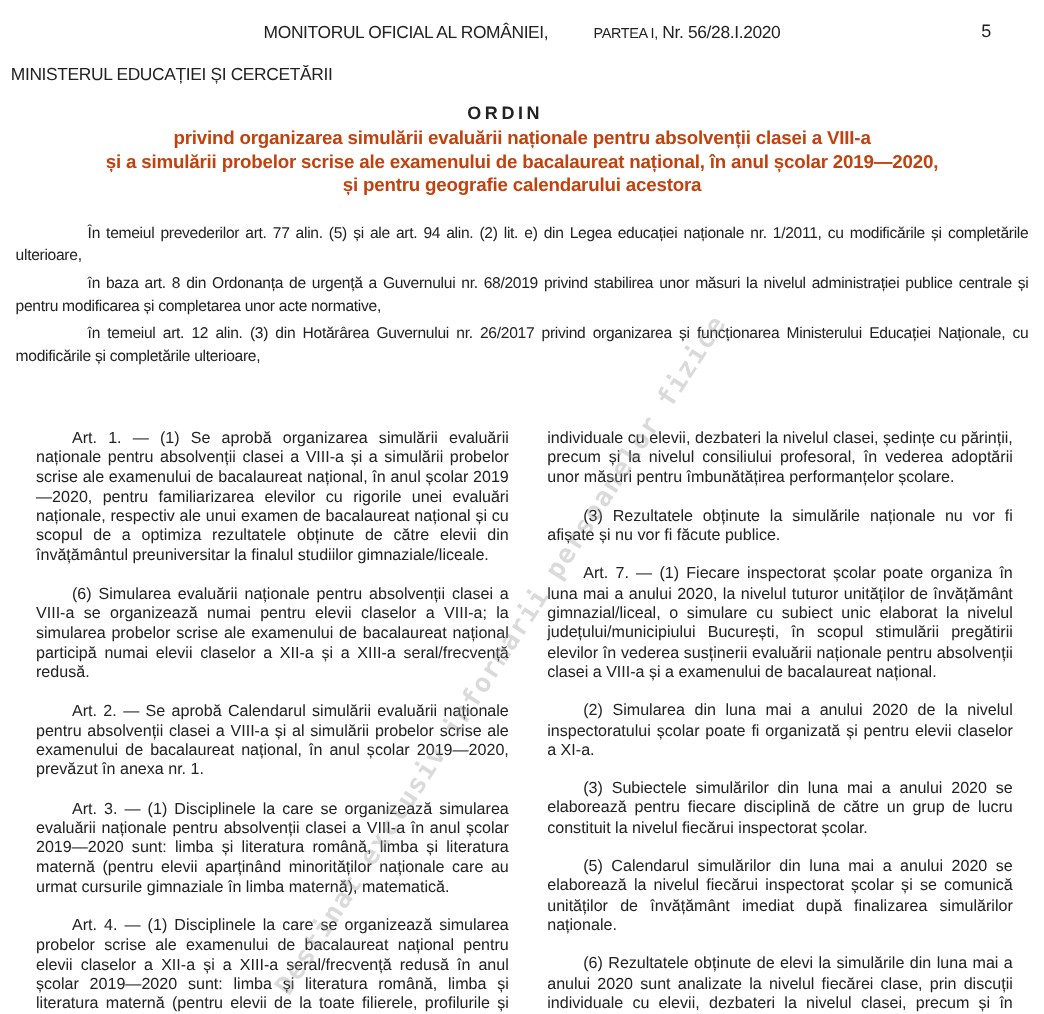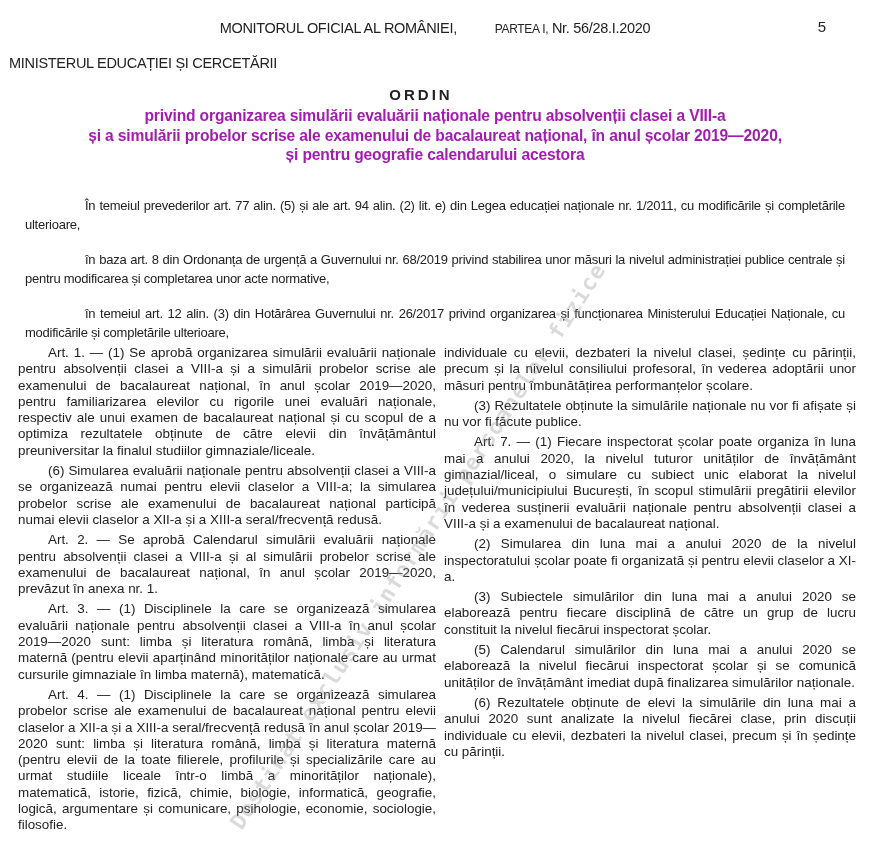--- a/index.html
+++ b/index.html
@@ -22,39 +22,39 @@
   .ministry {
     position: absolute; top: 55px; left: 9px; font-size: 14.5px;
     letter-spacing: -0.3px; color: #222;
   }
   .order-title {
     position: absolute; top: 86px; left: 0; width: 842px; text-align: center;
     font-weight: bold; font-size: 15px; letter-spacing: 3px; color: #222;
   }
   .order-subtitle {
     position: absolute; top: 106px; left: 0; width: 870px; text-align: center;
-    font-weight: bold; font-size: 15.6px; line-height: 19.5px; color: #a21caf;
+    font-weight: bold; font-size: 15.6px; line-height: 19.5px; color: #c2410c;
     letter-spacing: -0.15px;
   }
   .preamble {
     position: absolute; top: 180px; left: 9px; width: 852px;
     font-size: 13px; line-height: 19px; letter-spacing: -0.25px; color: #222;
   }
-  .preamble p { margin: 16px; text-indent: 60px; text-align: justify; }
+  .preamble p { margin: 4px; text-indent: 60px; text-align: justify; }
   .preamble .emit { margin-top: 19px; }
   .columns {
     position: absolute; top: 341px; left: 0; width: 870px; height: 504px;
   }
   .col {
     position: absolute; top: 0; width: 426px;
     font-size: 13.4px; line-height: 16.3px; color: #222;
   }
   .col.left { left: 14px; }
   .col.right { left: 440px; width: 420px; }
-  .col p { margin: 4px; text-align: justify; text-align-last: left; }
+  .col p { margin: 16px; text-align: justify; text-align-last: left; }
   .col p.ind { text-indent: 30px; }
   .watermark {
     position: absolute; left: 225px; top: 820px;
     transform-origin: 0 0; transform: rotate(-57deg);
     font-family: "DejaVu Sans Mono", monospace; font-weight: bold;
     font-size: 22px; color: rgba(150,150,150,0.35); white-space: nowrap;
     letter-spacing: 1px; pointer-events: none;
   }
 </style>
 </head>

